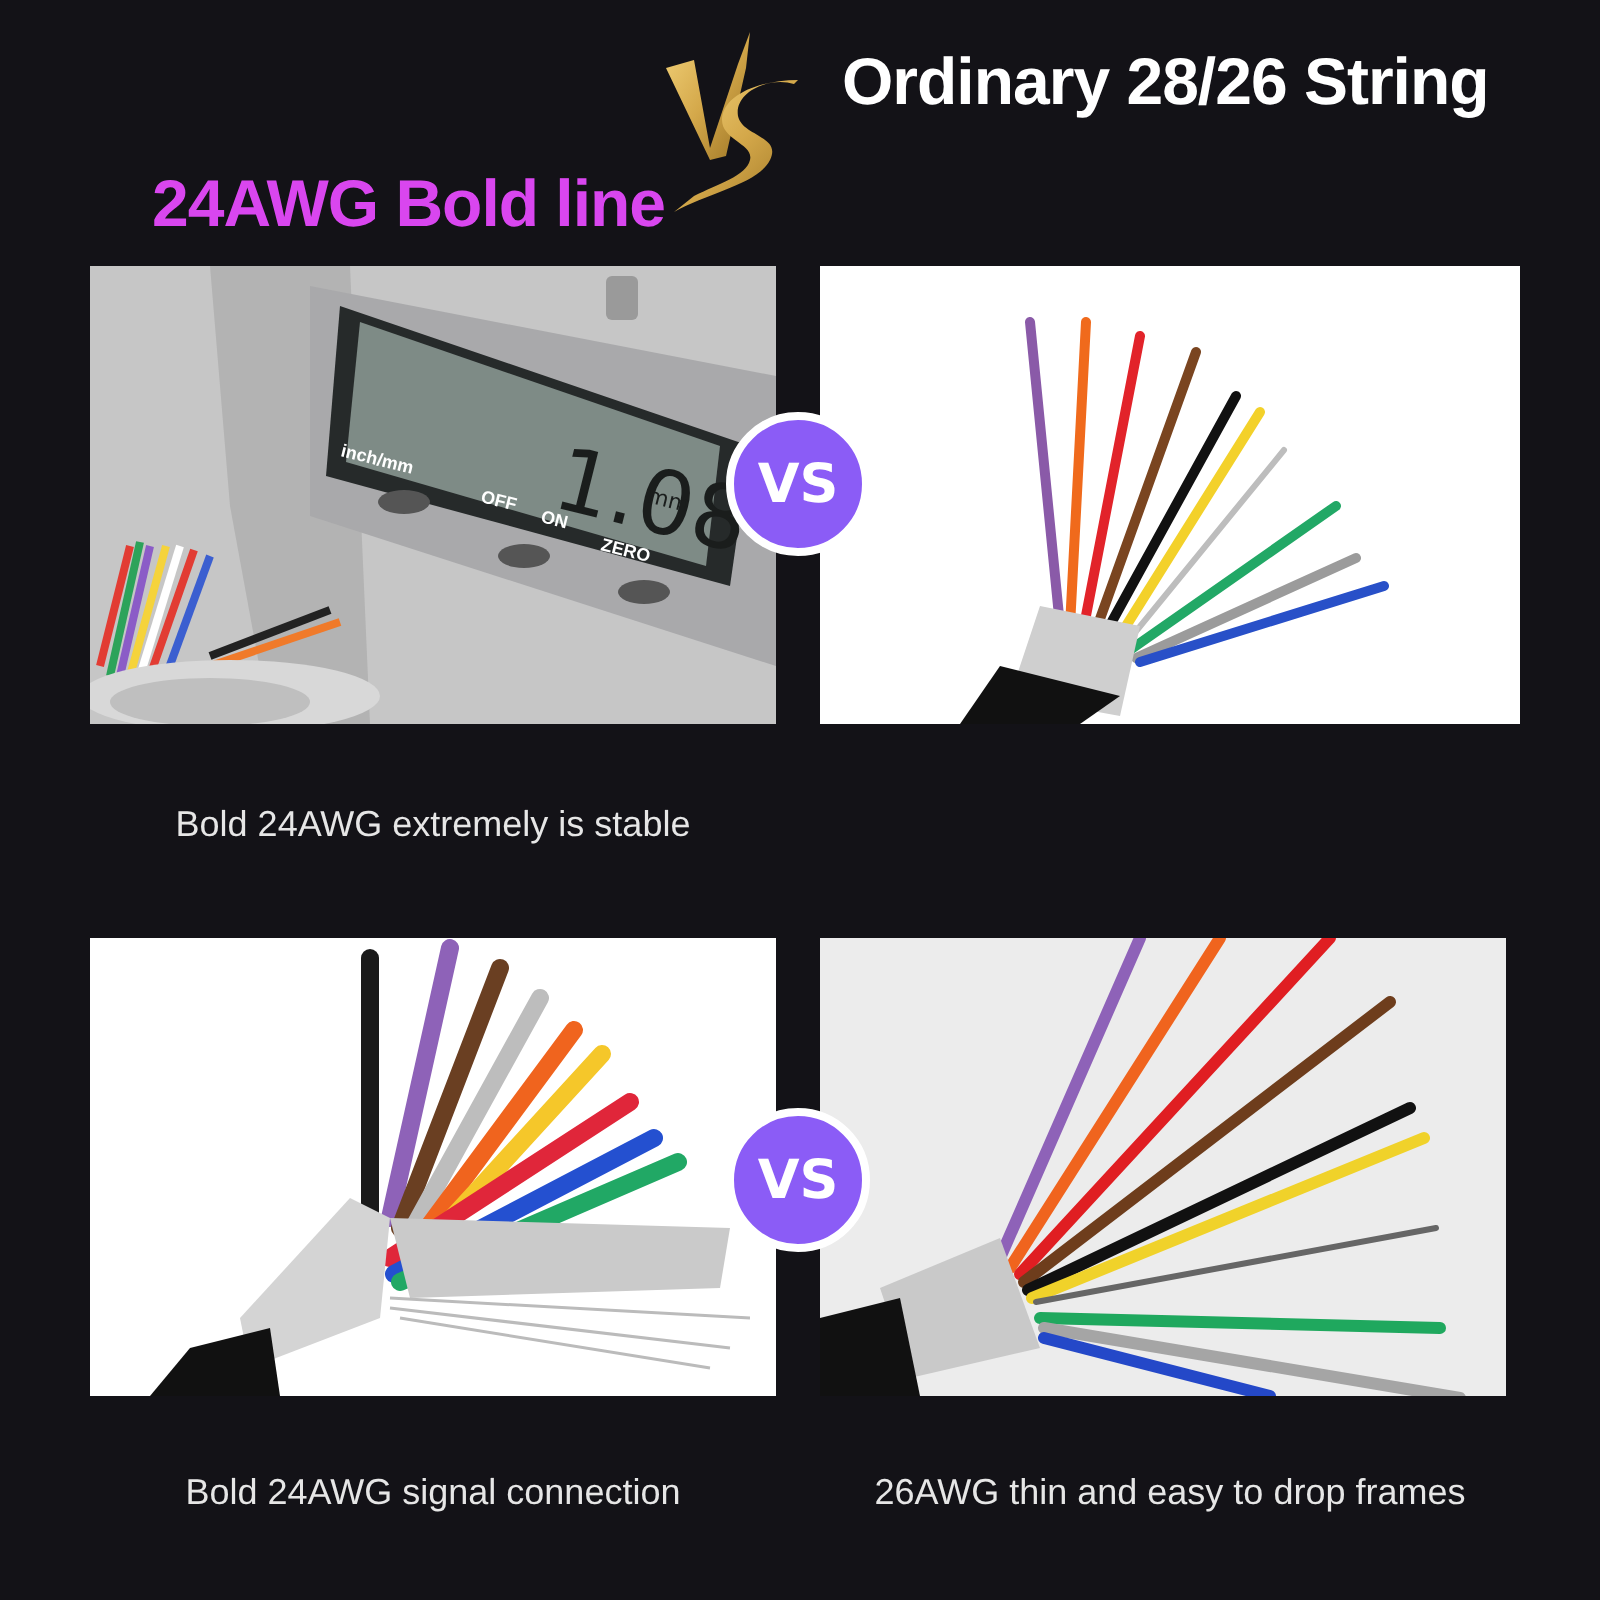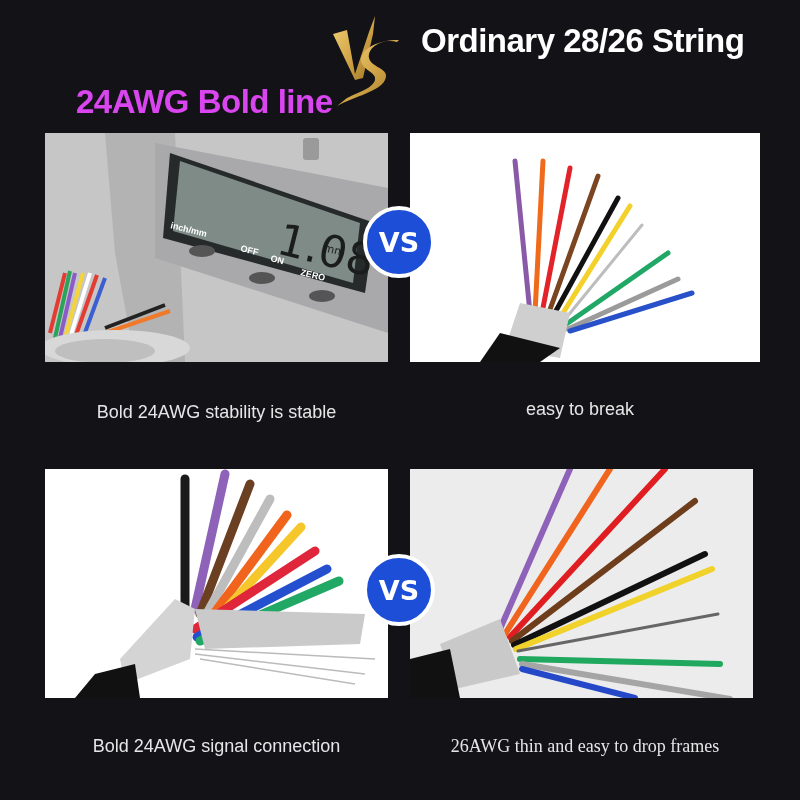--- a/index.html
+++ b/index.html
@@ -11,29 +11,29 @@
   .header .title-right { position: absolute; left: 421px; top: 22px; font-size: 33px; font-weight: bold; letter-spacing: -0.5px; color: #fff; text-align: center; }
   .gold-vs { position: absolute; left: 325px; top: 12px; width: 80px; height: 100px; }
 
   .panel { position: absolute; overflow: hidden; }
   .panel svg { display: block; width: 100%; height: 100%; }
   #p1 { left: 45px; top: 133px; width: 343px; height: 229px; background: #c9c9c9; }
   #p2 { left: 410px; top: 133px; width: 350px; height: 229px; background: #ffffff; }
   #p3 { left: 45px; top: 469px; width: 343px; height: 229px; background: #ffffff; }
   #p4 { left: 410px; top: 469px; width: 343px; height: 229px; background: #ededed; }
 
-  .vs-badge { position: absolute; width: 72px; height: 72px; border-radius: 50%; background: #1d4ed8; border: 4px solid #ffffff; display: flex; align-items: center; justify-content: center; font-size: 27px; font-weight: bold; color: #fff; letter-spacing: 0px; z-index: 5; font-family: "DejaVu Sans", sans-serif; }
+  .vs-badge { position: absolute; width: 72px; height: 72px; border-radius: 50%; background: #8b5cf6; border: 4px solid #ffffff; display: flex; align-items: center; justify-content: center; font-size: 27px; font-weight: bold; color: #fff; letter-spacing: 0px; z-index: 5; font-family: "DejaVu Sans", sans-serif; }
   #vs1 { left: 363px; top: 206px; }
   #vs2 { left: 363px; top: 554px; }
 
   .caption { position: absolute; font-size: 18px; color: #e6e6e6; text-align: center; line-height: 25px; }
   #c1 { left: 45px; top: 400px; width: 343px; }
   #c2 { left: 410px; top: 397px; width: 340px; }
   #c3 { left: 45px; top: 734px; width: 343px; }
-  #c4 { left: 410px; top: 734px; width: 350px; font-family: Liberation Serif, serif; }
+  #c4 { left: 410px; top: 734px; width: 350px; }
 </style>
 </head>
 <body>
 
 <div class="header">
   <div class="title-left">24AWG Bold line</div>
   <div class="gold-vs">
     <svg viewBox="0 0 80 100" width="80" height="100">
       <defs>
         <linearGradient id="gold" x1="0" y1="0" x2="1" y2="1">
@@ -97,23 +97,22 @@
       <path d="M232 92 L152 190" stroke="#bdbdbd" stroke-width="3"></path>
       <path d="M258 120 L155 192" stroke="#22a866"></path>
       <path d="M268 146 L158 196" stroke="#9b9b9b"></path>
       <path d="M282 160 L160 198" stroke="#2850c8"></path>
     </g>
     <polygon points="110,170 160,180 150,225 95,215" fill="#cfcfcf"></polygon>
     <polygon points="90,200 150,215 130,229 70,229" fill="#111"></polygon>
   </svg>
 </div>
 
-<div class="caption" id="c1">Bold 24AWG stability is stable</div>
+<div class="caption" id="c1">Bold 24AWG extremely is stable</div>
 <div class="caption" id="c2">
-  <div>easy to break</div>
 </div>
 
 <div class="panel" id="p3">
   <svg viewBox="0 0 343 229">
     <rect width="343" height="229" fill="#ffffff"></rect>
     <g stroke-width="9" fill="none" stroke-linecap="round">
       <path d="M140 10 L140 140" stroke="#1a1a1a"></path>
       <path d="M180 5 L150 140" stroke="#8e62b8"></path>
       <path d="M205 15 L155 145" stroke="#6a3f22"></path>
       <path d="M225 30 L160 148" stroke="#bdbdbd"></path>

